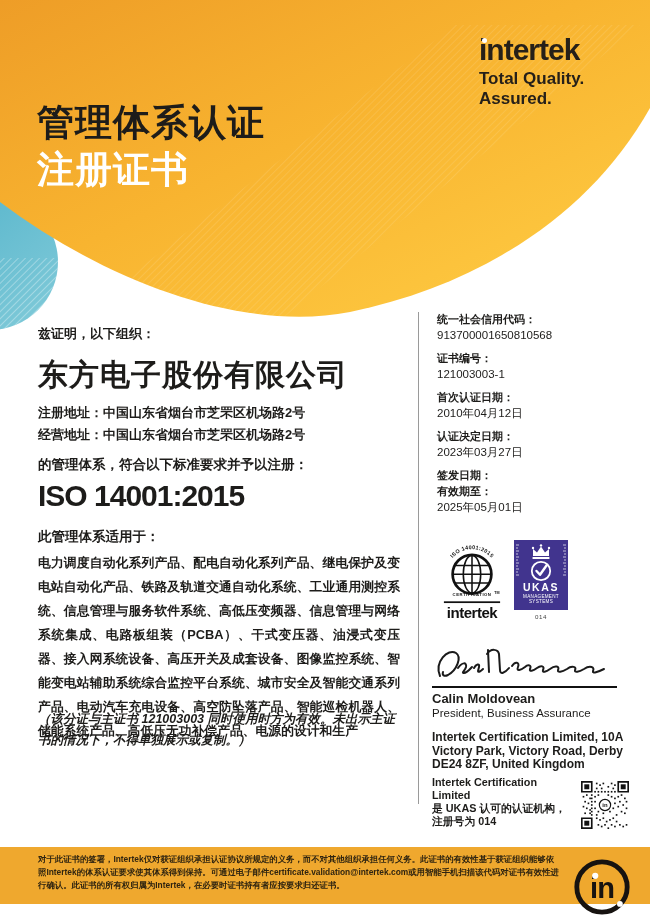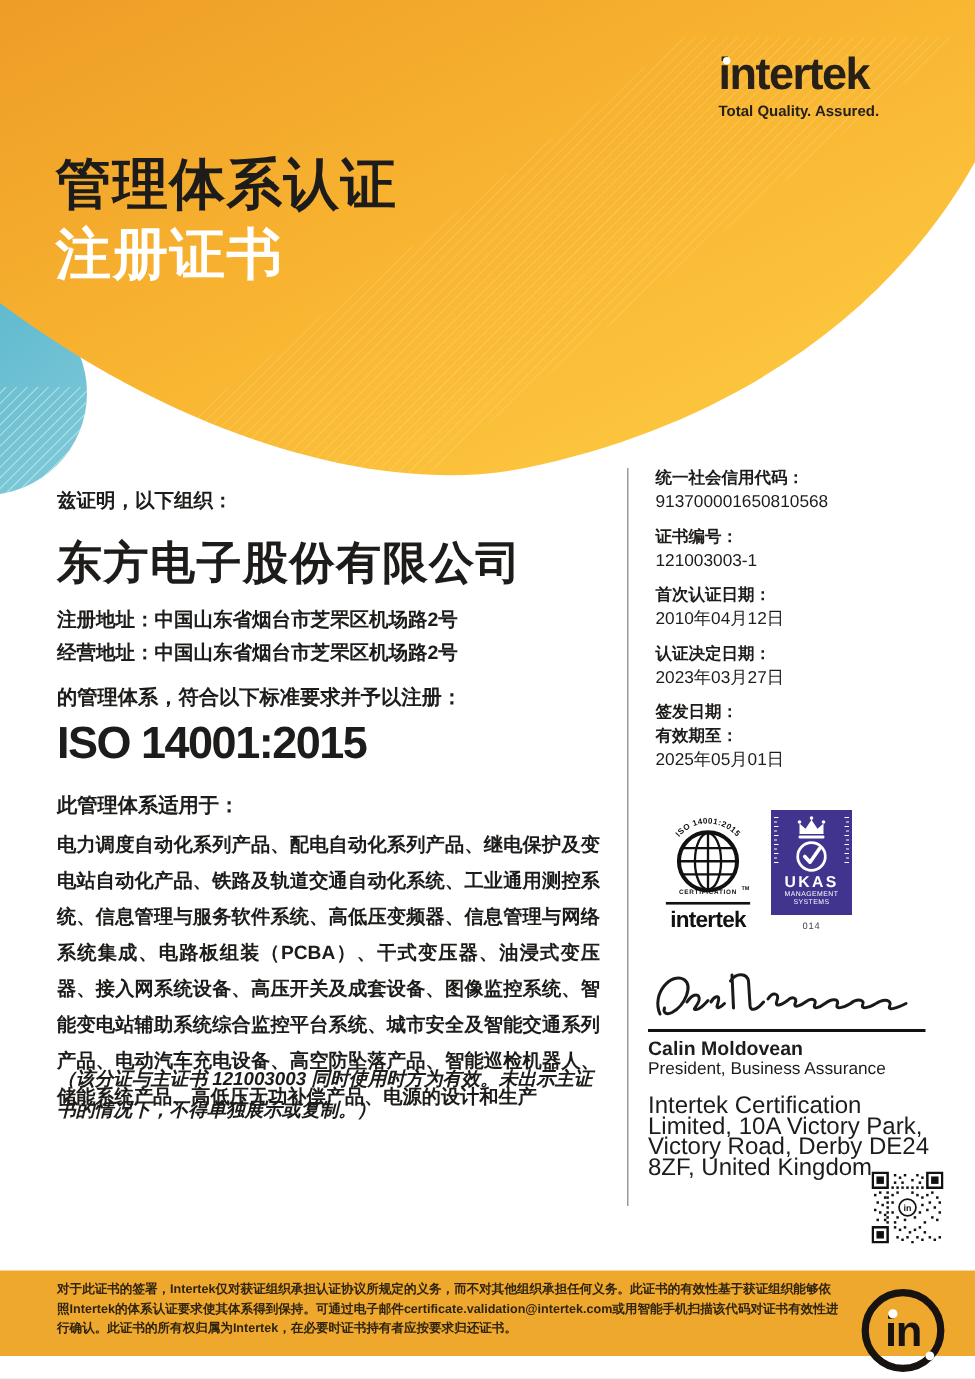--- a/index.html
+++ b/index.html
@@ -9,21 +9,21 @@
   }
   .abs{position:absolute;}
   
   .hero-svg{position:absolute;top:0;left:0;}
   .hero-title{left:37px;font-weight:900;font-size:37px;line-height:1;letter-spacing:1px;white-space:nowrap;}
   .hero-title.t1{top:104px;color:#1d1c1a;}
   .hero-title.t2{top:151px;color:#ffffff;}
   .logo-box{left:479px;top:35px;width:150px;}
   .logo-word{font-size:30px;font-weight:bold;letter-spacing:-1px;color:#262019;line-height:1;position:relative;}
   .logo-idot{position:absolute;left:3px;top:3px;width:5px;height:5px;border-radius:50%;background:#fff;}
-  .logo-tagline{font-size:10px;font-weight:bold;color:#262019;margin-top:4px;}
+  .logo-tagline{font-size:17px;font-weight:bold;color:#262019;margin-top:4px;}
   
   .intro{left:38px;top:325px;font-size:13px;font-weight:700;}
   .company{left:38px;top:355px;font-size:30px;font-weight:900;letter-spacing:1px;white-space:nowrap;}
   .addr{left:38px;font-size:13px;font-weight:700;white-space:nowrap;}
   .addr.a1{top:404px;} .addr.a2{top:426px;}
   .sysline{left:38px;top:456px;font-size:13.5px;font-weight:700;}
   .iso{left:38px;top:479px;font-size:30px;font-weight:900;letter-spacing:-1px;}
   .scope-title{left:38px;top:528px;font-size:13.5px;font-weight:700;}
   .scope-body{left:38px;top:551px;width:362px;font-size:12.8px;line-height:24px;font-weight:600;text-align:justify;}
   .subnote{left:38px;top:709px;width:362px;font-size:12.5px;line-height:21px;font-weight:700;font-style:italic;}
@@ -31,21 +31,21 @@
   .divider{left:418px;top:312px;width:1px;height:492px;background:#9a9a9a;}
   .details{left:437px;top:313px;width:200px;}
   .d-label{font-size:11px;font-weight:700;line-height:13px;margin-bottom:3px;}
   .d-value{font-size:11.5px;line-height:13px;margin-bottom:10px;}
   .logos{left:441px;top:537px;display:flex;gap:11px;align-items:flex-start;}
   
   .sig-svg{left:432px;top:642px;}
   .sig-rule{left:432px;top:686px;width:185px;border-top:2px solid #111;}
   .sig-name{left:432px;top:691px;font-size:13px;font-weight:700;}
   .sig-title{left:432px;top:707px;font-size:11.5px;}
-  .issuer-addr{left:432px;top:731px;width:192px;font-size:16px;line-height:13.5px;font-weight:400;}
+  .issuer-addr{left:432px;top:731px;width:192px;font-size:12px;line-height:13.5px;font-weight:700;}
   .accred{left:432px;top:776px;width:142px;font-size:10.8px;line-height:13px;font-weight:600;}
   .accred .b{font-weight:700;}
   .qr{left:581px;top:781px;}
   
   .footer{left:0;top:847px;width:650px;height:57px;background:#EFA82E;}
   .footer-text{position:absolute;left:38px;top:6px;width:524px;color:#2f2410;font-size:8.4px;font-weight:700;line-height:13.2px;}
   .footer-text p{margin:0;}
   .in-logo{left:571px;top:856px;}
 </style>
 </head>
@@ -168,20 +168,25 @@
       <path d="M42,26 C44,22 48,21 47,25 L46,29 C46,31 49,29 51,27"></path>
       <path d="M56,8 L57,30"></path>
       <path d="M55,12 C59,6 66,7 67,12 L68,28 C68,33 73,31 77,26"></path>
       <path d="M80,24 C83,19 88,20 86,25 C84,30 89,28 93,25 C96,22 100,23 98,27 C97,30 101,29 105,26 C109,23 113,24 111,28 C110,31 114,30 118,27 C123,23 128,24 126,28 C125,31 130,30 135,27 C140,23 145,25 143,28 C142,31 147,30 152,27 C158,23 163,25 161,29 C160,32 166,30 172,27"></path>
     </g>
   </svg>
   <div class="abs sig-rule"></div>
   <div class="abs sig-name">Calin Moldovean</div>
   <div class="abs sig-title">President, Business Assurance</div>
   <div class="abs issuer-addr">Intertek Certification Limited, 10A Victory Park, Victory Road, Derby DE24 8ZF, United Kingdom</div>
+  <div class="abs accred">
+    <div class="b">Intertek Certification Limited</div>
+    <div>是 UKAS 认可的认证机构，</div>
+    <div>注册号为 014</div>
+  </div>
 
   <svg class="abs qr" width="48" height="48" viewBox="0 0 29 29">
     <rect width="29" height="29" fill="#fff"></rect>
     <g fill="#111">
       <path fill-rule="evenodd" d="M0,0h7v7h-7z M1,1v5h5v-5z"></path>
         <rect x="2" y="2" width="3" height="3"></rect>
       <path fill-rule="evenodd" d="M22,0h7v7h-7z M23,1v5h5v-5z"></path>
         <rect x="24" y="2" width="3" height="3"></rect>
       <path fill-rule="evenodd" d="M0,22h7v7h-7z M1,23v5h5v-5z"></path>
         <rect x="2" y="24" width="3" height="3"></rect>

